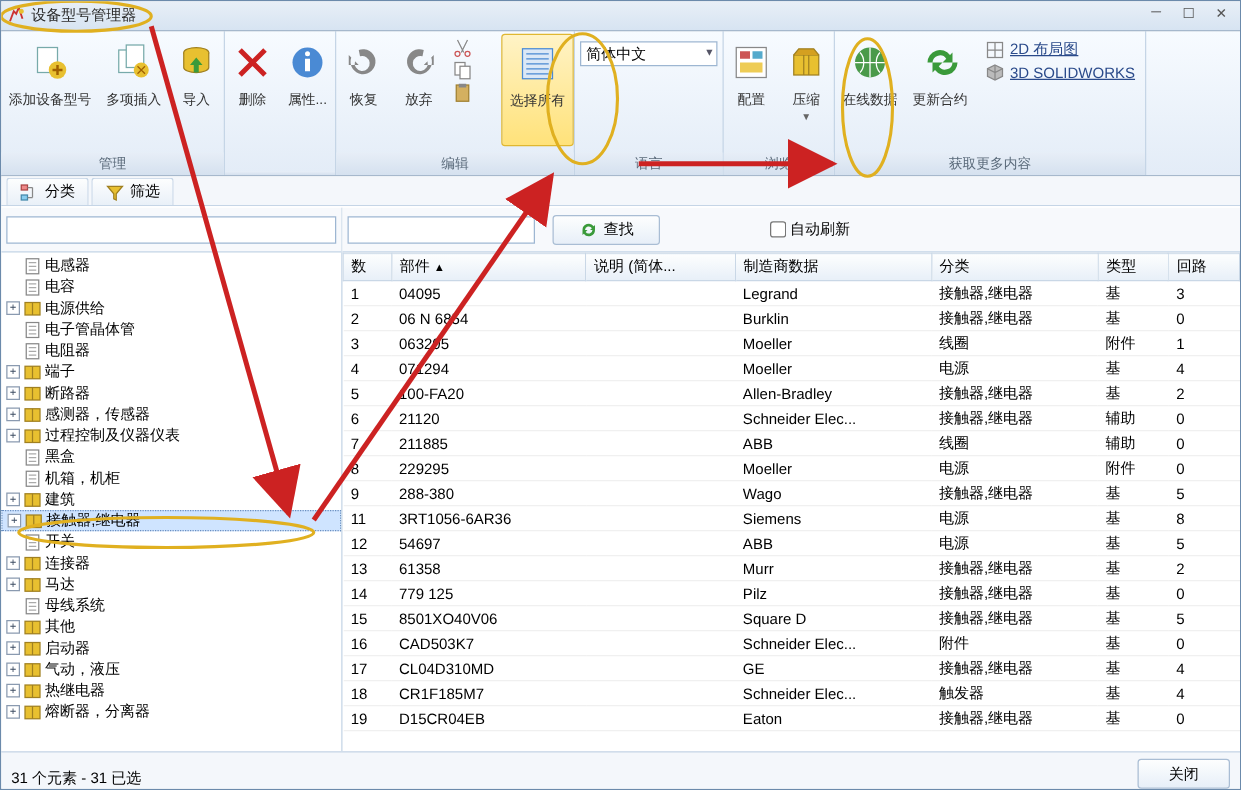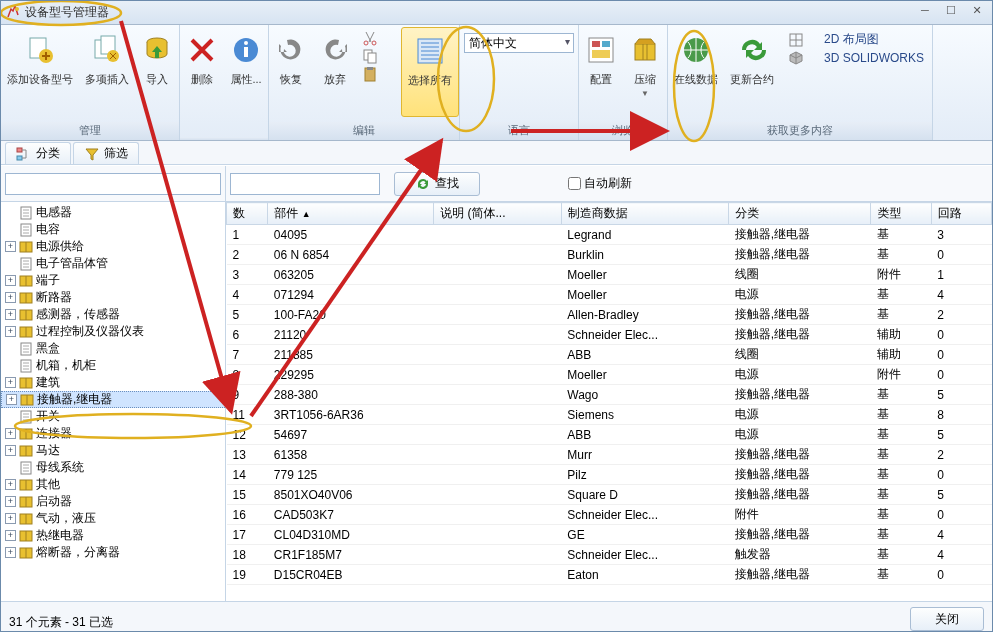--- a/index.html
+++ b/index.html
@@ -15,21 +15,21 @@
 .rgroup-body { display: flex; align-items: flex-start; flex: 1; }
 .rgroup-label { font-size: 11px; color: #5a6a7a; text-align: center; padding: 1px 0 2px 0; background: linear-gradient(#e7eef7,#d5e1ef); }
 .rbtn { display: flex; flex-direction: column; align-items: center; justify-content: flex-start; padding: 3px 6px; min-width: 40px; text-align: center; font-size: 11px; color: #333; cursor: pointer; height: 90px; }
 .rbtn .ricon { width: 32px; height: 32px; margin: 4px 0 6px 0; }
 .rbtn.highlighted { background: linear-gradient(#fff3c6,#ffe27a); border: 1px solid #e0b730; border-radius: 3px; }
 .combo { border: 1px solid #9db6d2; background: #fff; height: 20px; padding: 1px 18px 1px 4px; font-size: 12px; position: relative; margin: 6px 4px; width: 110px; }
 .combo::after { content: "▾"; position: absolute; right: 3px; top: 2px; color: #556; font-size: 10px; }
 .tabbar { height: 24px; background: #f4f7fb; border-bottom: 1px solid #c5d5e6; display: flex; align-items: flex-end; padding-left: 4px; }
 .tab { border: 1px solid #c5d5e6; border-bottom: none; background: linear-gradient(#fdfefe,#e9f0f8); padding: 2px 10px; margin-right: 2px; font-size: 12px; border-radius: 3px 3px 0 0; display: flex; align-items: center; gap: 4px; }
 .content { flex: 1; display: flex; background: #fff; border-top: 1px solid #fff; overflow: hidden; }
-.sidebar { width: 225px; border-right: 1px solid #c5d5e6; display: flex; flex-direction: column; }
+.sidebar { width: 273px; border-right: 1px solid #c5d5e6; display: flex; flex-direction: column; }
 .toolbar2 { height: 36px; border-bottom: 1px solid #c5d5e6; background: #f7f9fc; display: flex; align-items: center; padding: 4px; gap: 4px; }
 .searchbox { flex: 1; border: 1px solid #9db6d2; height: 22px; background: #fff; }
 .tree { flex: 1; overflow-y: auto; font-size: 12px; padding: 2px 0; position: relative; }
 .titem { display: flex; align-items: center; height: 17px; padding-left: 4px; white-space: nowrap; }
 .titem.selected { background: #cfe4ff; border: 1px dotted #6a8fbf; }
 .exp { width: 11px; height: 11px; border: 1px solid #8a9ab0; font-size: 9px; line-height: 9px; text-align: center; margin-right: 3px; color: #3a4a60; background: #fff; }
 .exp.none { border: none; }
 .ticon2 { width: 14px; height: 14px; margin-right: 3px; display: inline-flex; }
 .main { flex: 1; display: flex; flex-direction: column; }
 .mainbar { height: 36px; border-bottom: 1px solid #c5d5e6; background: #f7f9fc; display: flex; align-items: center; padding: 4px; gap: 14px; }
@@ -39,21 +39,21 @@
 .grid { flex: 1; overflow: auto; position: relative; }
 table { border-collapse: collapse; width: 100%; font-size: 12px; }
 th { background: linear-gradient(#fdfefe,#e7eff8); border: 1px solid #c9d7e6; padding: 2px 6px; font-weight: normal; text-align: left; height: 20px; position: sticky; top: 0; }
 td { border-bottom: 1px solid #f0f0f0; padding: 1px 6px; height: 18px; white-space: nowrap; }
 .statusbar { height: 30px; border-top: 1px solid #c5d5e6; background: #f4f7fb; display: flex; align-items: flex-end; padding: 0 8px; font-size: 12px; justify-content: space-between; }
 .overlay { position: absolute; pointer-events: none; top: 0; left: 0; width: 100%; height: 100%; }
 .vstack { display: flex; flex-direction: column; padding: 2px 2px; }
 .vstack .rbtn { height: auto; padding: 1px 3px; flex-direction: row; }
 .vstack .ricon { width: 16px; height: 16px; margin: 0 4px 0 0; }
 .rightlinks { display: flex; flex-direction: column; padding: 4px 8px; font-size: 12px; color: #2a4a8a; gap: 2px; }
-.rightlinks div { display: flex; align-items: center; gap: 20px; }
+.rightlinks div { display: flex; align-items: center; gap: 4px; text-decoration: underline; }
 .smicon { width: 16px; height: 16px; display: inline-block; }
 </style>
 </head>
 <body>
 
 <div class="window">
   <div class="titlebar">
     <span class="ticon">
       <svg viewBox="0 0 16 16">
           <path d="M3 12l3-8 2 2 2-5 3 9" stroke="#c33" fill="none" stroke-width="1.5"></path>
@@ -284,20 +284,30 @@
           </div>
           <div class="titem">
             <span class="exp none"></span>
             <span class="ticon2">
               <svg viewBox="0 0 14 14">
                 <rect x="2" y="1" width="10" height="12" fill="#fff" stroke="#888"></rect>
                 <path d="M4 4h6M4 7h6M4 10h6" stroke="#aaa"></path>
               </svg>
             </span>
             <span>电子管晶体管</span>
+          </div>
+          <div class="titem">
+            <span class="exp none"></span>
+            <span class="ticon2">
+              <svg viewBox="0 0 14 14">
+                <rect x="2" y="1" width="10" height="12" fill="#fff" stroke="#888"></rect>
+                <path d="M4 4h6M4 7h6M4 10h6" stroke="#aaa"></path>
+              </svg>
+            </span>
+            <span>电阻器</span>
           </div>
           <div class="titem">
             <span class="exp ">+</span>
             <span class="ticon2">
               <svg viewBox="0 0 14 14">
                 <rect x="1" y="2" width="12" height="10" fill="#e8c030" stroke="#a08020"></rect>
                 <path d="M7 2v10" stroke="#a08020"></path>
               </svg>
             </span>
             <span>端子</span>

